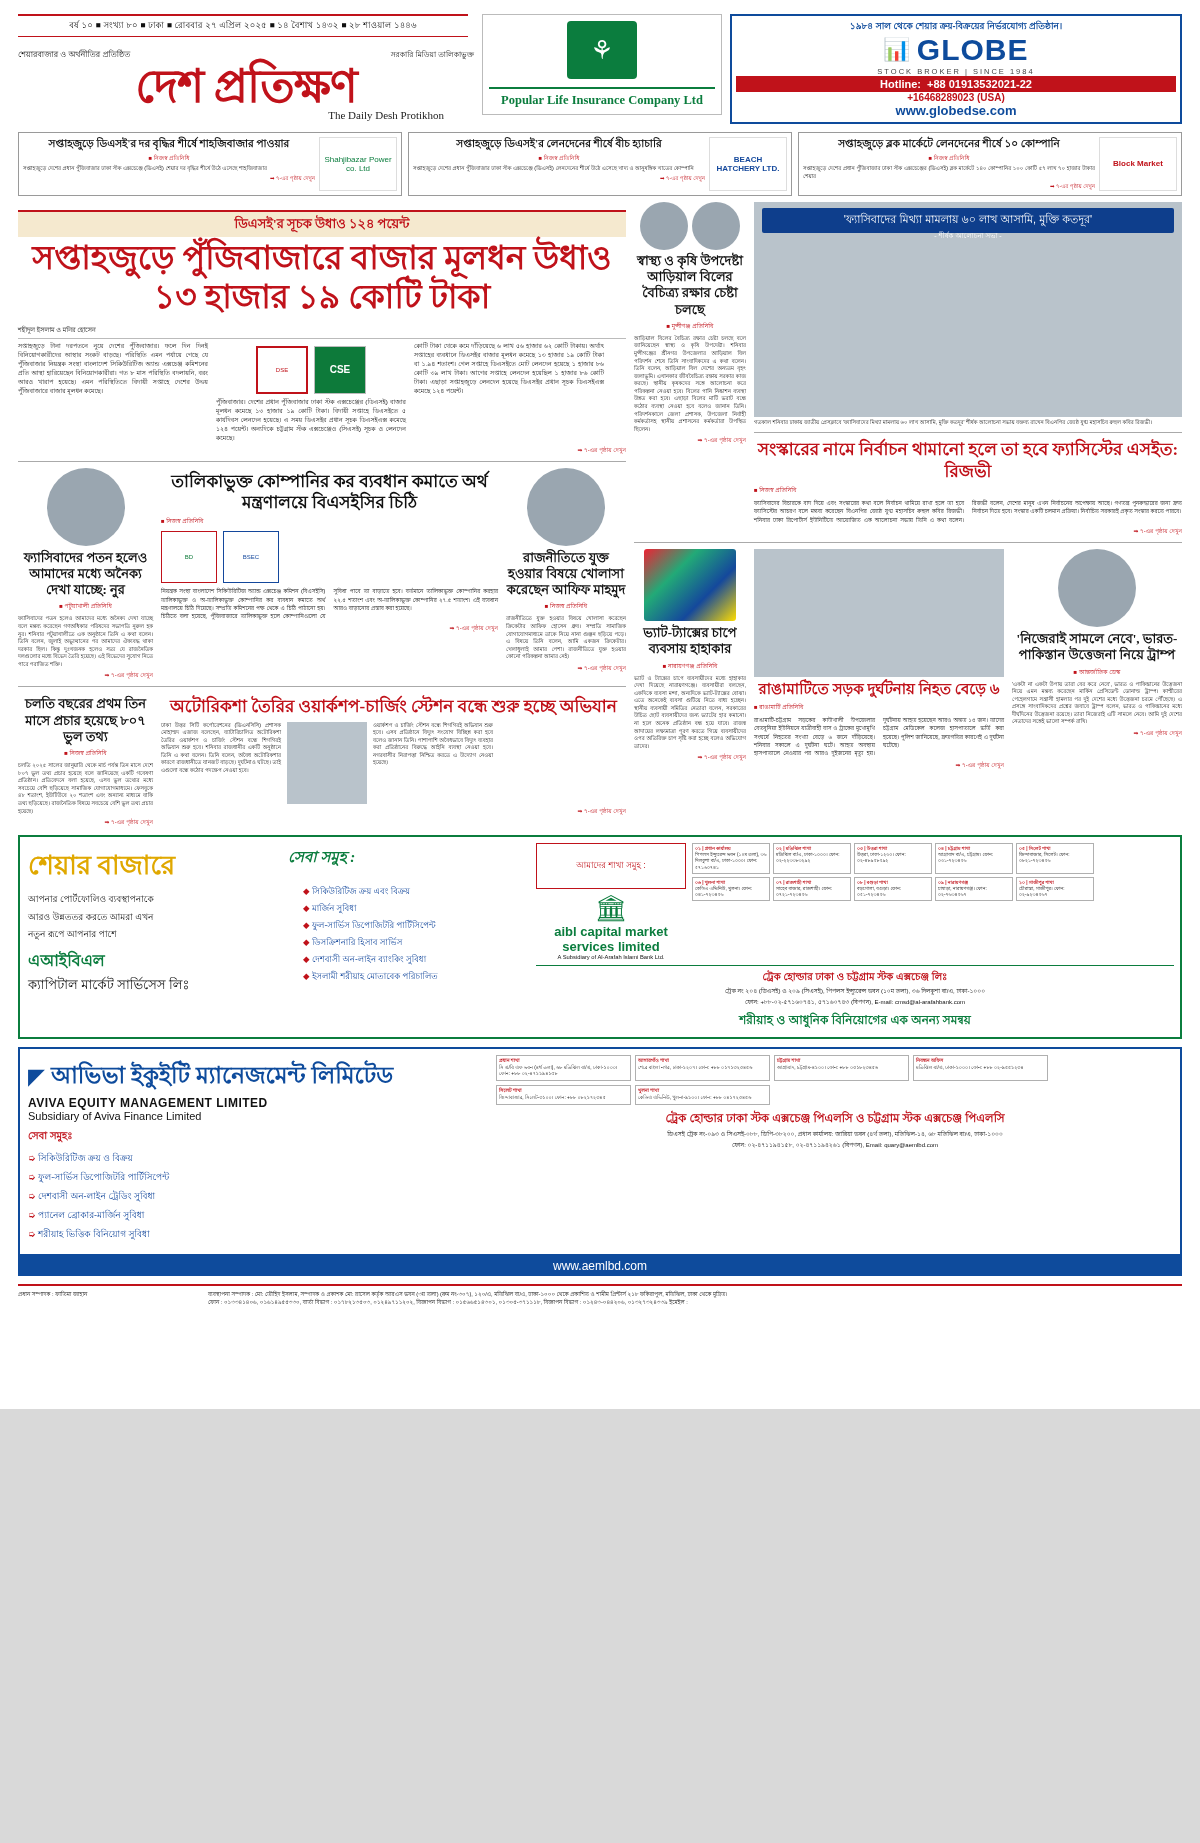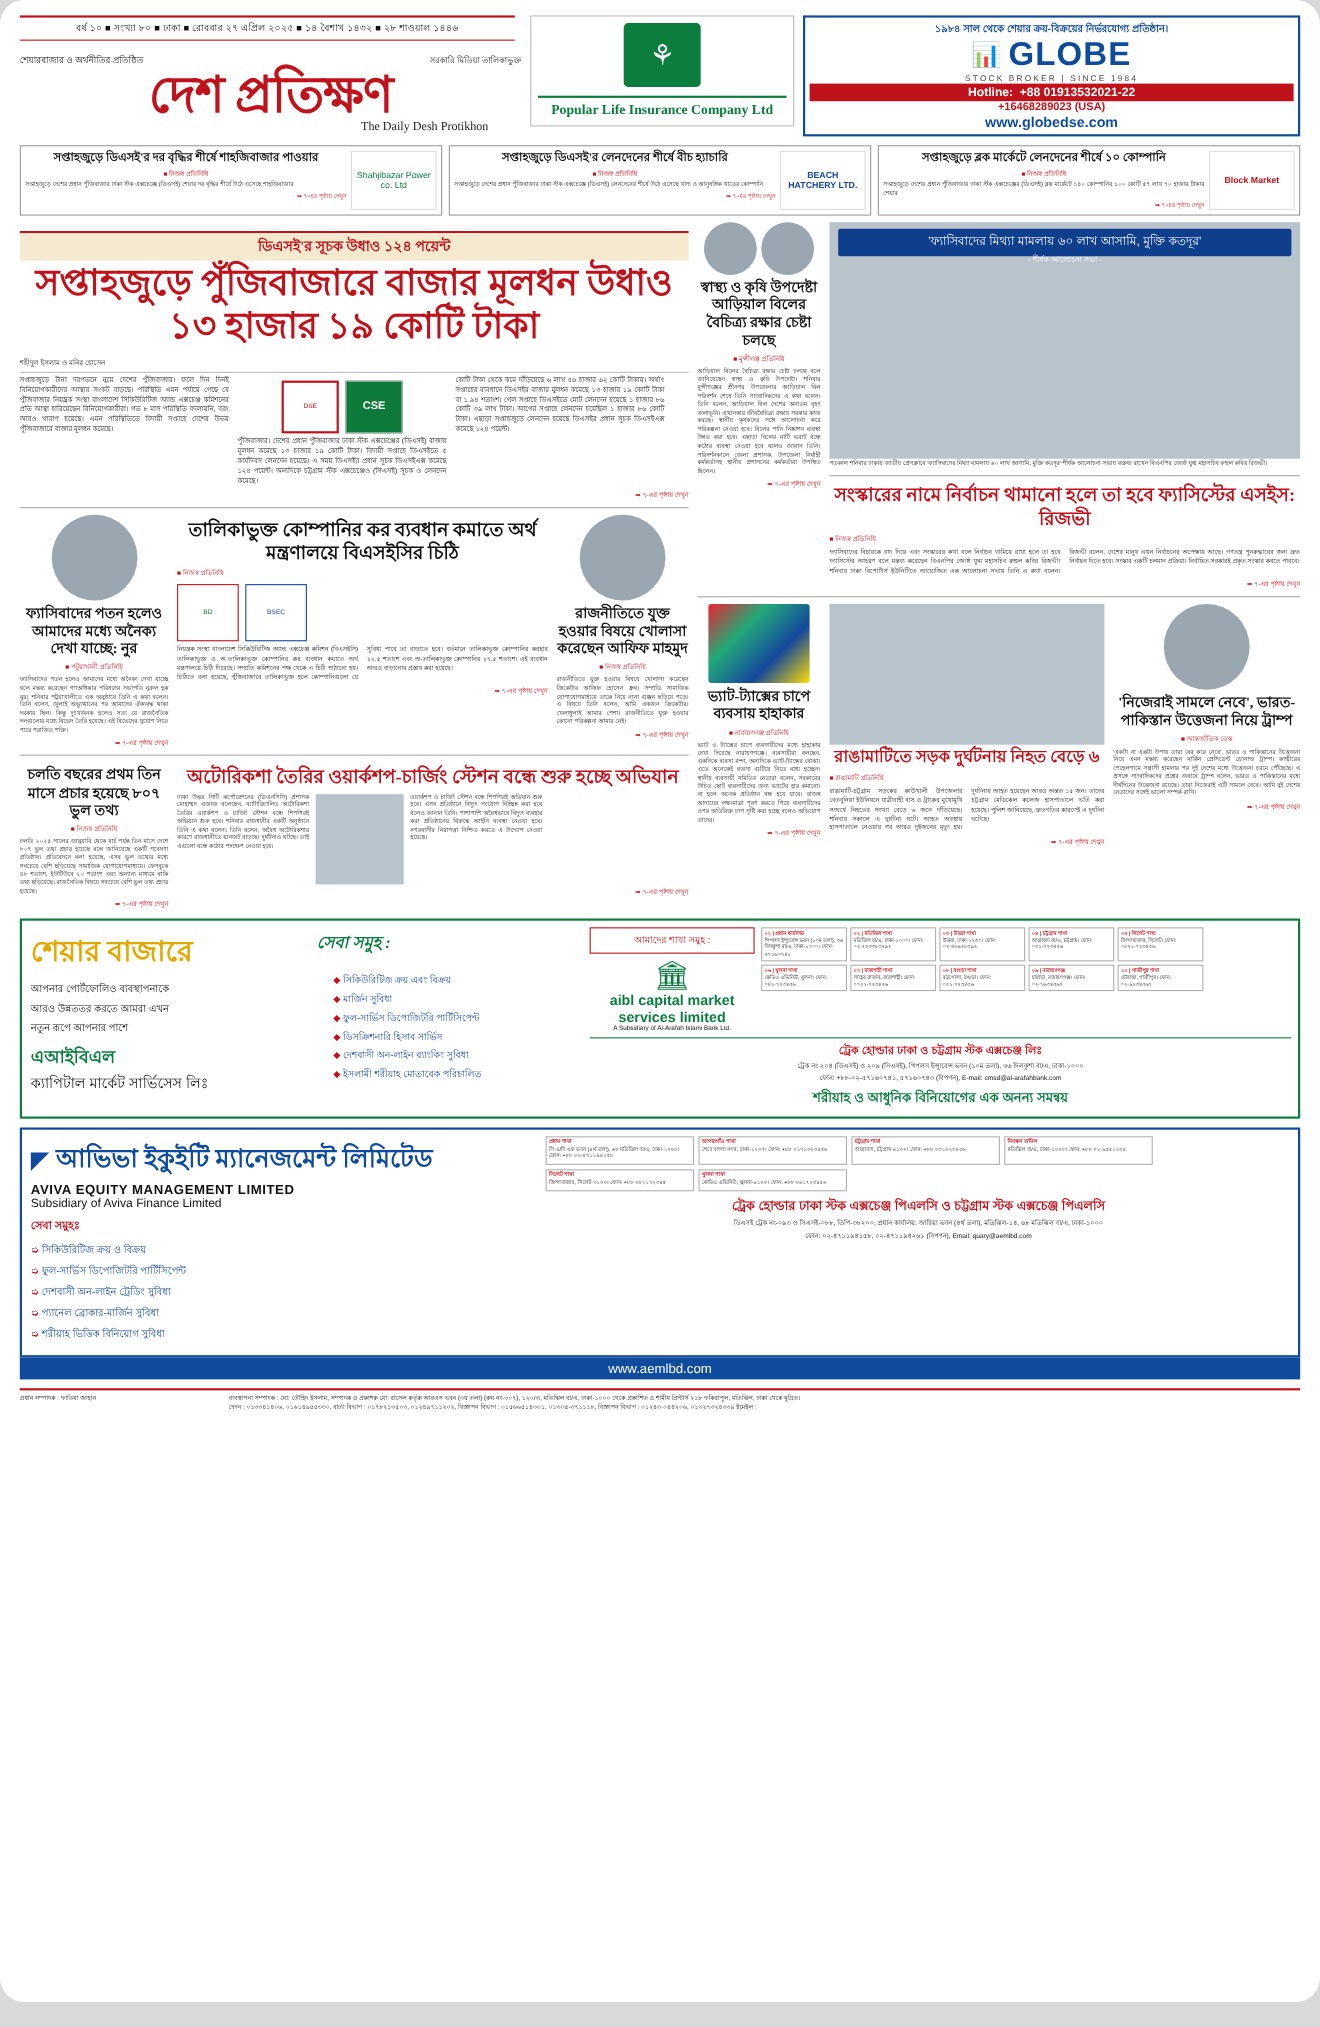--- a/index.html
+++ b/index.html
@@ -5,25 +5,24 @@
   * { box-sizing: border-box; }
   html, body { margin:0; padding:0; }
   body {
     width:1200px; height:1843px;
     background:#d9d9d9;
     font-family:"Liberation Sans", sans-serif;
     color:#111;
   }
   .page {
     position:relative;
-    width:1200px; height:1820px;
+    width:1200px; height:1409px;
     background:#fff;
     padding:14px 18px;
     overflow:hidden;
-    border-radius:22px;
   }
 
   
   .row { display:flex; }
   .just { text-align:justify; }
   .tiny { font-size:6.2px; line-height:1.45; }
   .micro { font-size:5.4px; line-height:1.4; }
 
   
   .dateline {
@@ -313,21 +312,21 @@
 
         <div style="flex:1;">
           <div class="photo" style="height:215px;">
             <div style="position:absolute;top:6px;left:8px;right:8px;background:#0e3e8c;color:#fff;font-size:11px;text-align:center;padding:3px;border-radius:2px;">'ফ্যাসিবাদের মিথ্যা মামলায় ৬০ লাখ আসামি, মুক্তি কতদূর'</div>
             <div style="position:absolute;top:28px;left:0;right:0;text-align:center;color:#fff;font-size:7px;">- শীর্ষক আলোচনা সভা -</div>
           </div>
           <div class="cap-line" style="margin-top:2px;">গতকাল শনিবার ঢাকায় জাতীয় প্রেসক্লাবে 'ফ্যাসিবাদের মিথ্যা মামলায় ৬০ লাখ আসামি, মুক্তি কতদূর' শীর্ষক আলোচনা সভায় বক্তব্য রাখেন বিএনপির জ্যেষ্ঠ যুগ্ম মহাসচিব রুহুল কবির রিজভী।</div>
 
           <div class="hr"></div>
 
-          <div class="sub-h sub-h-red">সংস্কারের নামে নির্বাচন থামানো হলে তা হবে ফ্যাসিস্টের এসইস: রিজভী</div>
+          <div class="sub-h sub-h-red">সংস্কারের নামে নির্বাচন থামানো হলে তা হবে ফ্যাসিস্টের এসইত: রিজভী</div>
           <div class="byline" style="text-align:left">■ নিজস্ব প্রতিনিধি</div>
           <div class="cols2 just" style="font-size:5.6px;">ফ্যাসিবাদের বিচারকে বাদ দিয়ে এবং সংস্কারের কথা বলে নির্বাচন থামিয়ে রাখা হলে তা হবে ফ্যাসিস্টের আচরণ বলে মন্তব্য করেছেন বিএনপির জ্যেষ্ঠ যুগ্ম মহাসচিব রুহুল কবির রিজভী। শনিবার ঢাকা রিপোর্টার্স ইউনিটিতে আয়োজিত এক আলোচনা সভায় তিনি এ কথা বলেন। রিজভী বলেন, দেশের মানুষ এখন নির্বাচনের অপেক্ষায় আছে। গণতন্ত্র পুনরুদ্ধারের জন্য দ্রুত নির্বাচন দিতে হবে। সংস্কার একটি চলমান প্রক্রিয়া। নির্বাচিত সরকারই প্রকৃত সংস্কার করতে পারবে।</div>
           <div class="cont">➡ ৭-এর পৃষ্ঠায় দেখুন</div>
         </div>
       </div>
 
       <div class="hr"></div>
 
       <div style="display:flex;gap:8px;">
 
@@ -374,21 +373,21 @@
         <li>মার্জিন সুবিধা</li>
         <li>ফুল-সার্ভিস ডিপোজিটরি পার্টিসিপেন্ট</li>
         <li>ডিসক্রিশনারি হিসাব সার্ভিস</li>
         <li>দেশবাসী অন-লাইন ব্যাংকিং সুবিধা</li>
         <li>ইসলামী শরীয়াহ মোতাবেক পরিচালিত</li>
       </ul>
     </div>
     <div class="rgt">
       <div style="display:flex;gap:6px;align-items:flex-start;">
         <div style="width:150px;text-align:center;">
-          <div style="font-size:8.5px;color:#c0121a;border:1px solid #c0121a;padding:4px;margin-bottom:4px;">আমাদের শাখা সমুহ :</div>
+          <div style="font-size:8.5px;color:#c0121a;border:1px solid #c0121a;padding:15px;margin-bottom:4px;">আমাদের শাখা সমুহ :</div>
           <div style="font-size:26px;color:#0b7d3e;">🏛</div>
           <div style="font-size:13px;font-weight:bold;color:#0b7d3e;">aibl capital market services limited</div>
           <div style="font-size:5.8px;">A Subsidiary of Al-Arafah Islami Bank Ltd.</div>
         </div>
         <div class="branch-grid" style="flex:1;">
           <div class="branch">
             <b>০১ | প্রধান কার্যালয়</b>
             <div>পিপলস ইন্স্যুরেন্স ভবন (১০ম তলা), ৩৬ দিলকুশা বা/এ, ঢাকা-১০০০। ফোন: ৫৭১৬০৭৪১</div>
           </div>
           <div class="branch">

